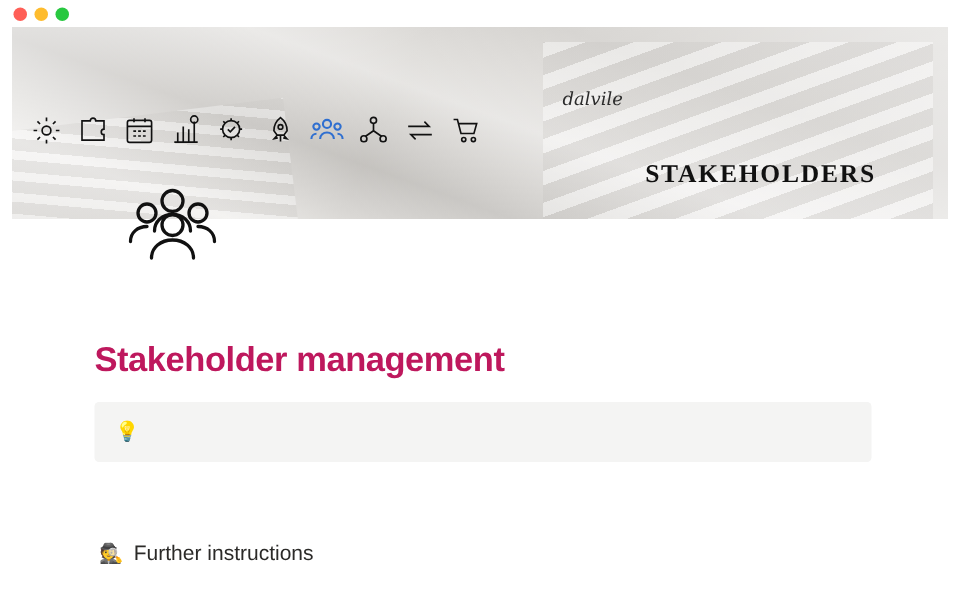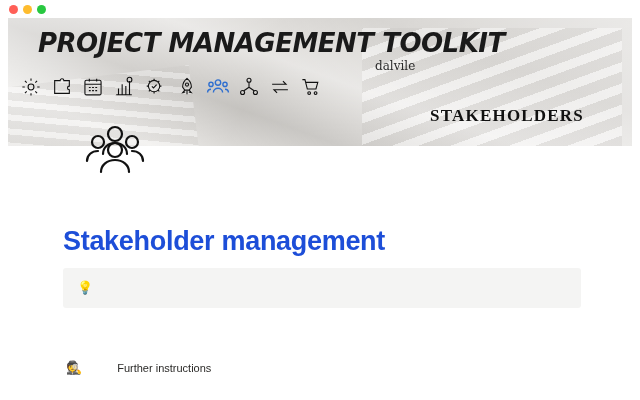--- a/index.html
+++ b/index.html
@@ -118,20 +118,21 @@
     font-size: 26px;
     letter-spacing: -0.5px;
     color: #1a1a1a;
     white-space: nowrap;
   }
   .cover-script {
     position: absolute;
     left: 367px;
     top: 41px;
     font-family: "DejaVu Serif", serif;
+    font-style: italic;
     font-size: 12px;
     color: #2b2b2b;
   }
   .icon-strip {
     position: absolute;
     left: 8px;
     top: 52px;
     width: 310px;
     height: 34px;
     display: flex;
@@ -172,23 +173,23 @@
     top: 150px;
     left: 8px;
     width: 624px;
     height: 232px;
     background: #ffffff;
   }
   .page-title {
     position: absolute;
     left: 55px;
     top: 58px;
-    font-size: 27px;
+    font-size: 23px;
     font-weight: bold;
-    color: #1d4ed8;
+    color: #be185d;
     letter-spacing: -0.3px;
   }
   .callout {
     position: absolute;
     left: 55px;
     top: 100px;
     width: 518px;
     background: #f4f4f3;
     border-radius: 3px;
     padding: 12px 14px 12px 14px;
@@ -210,42 +211,40 @@
   .further {
     position: absolute;
     left: 58px;
     top: 192px;
     display: flex;
     align-items: center;
     gap: 7px;
   }
   .further-emoji { font-size: 13px; }
   .further-label {
-    font-size: 11px;
+    font-size: 14px;
     color: #2b2a28;
-    margin-left: 28px;
   }
 </style>
 </head>
 <body>
 
 <div class="window">
 
   <div class="titlebar">
     <span class="dot red"></span>
     <span class="dot yellow"></span>
     <span class="dot green"></span>
   </div>
 
   <div class="page">
 
     <div class="cover">
       <div class="cover-photo"></div>
 
-      <div class="cover-title">PROJECT MANAGEMENT TOOLKIT</div>
       <div class="cover-script">dalvile</div>
 
       <div class="icon-strip">
         <span class="strip-icon">
           <svg width="22" height="22" viewBox="0 0 24 24" fill="none" stroke="currentColor" stroke-width="1.2">
             <circle cx="12" cy="12" r="3.2"></circle>
             <path d="M12 2.6v2.6M12 18.8v2.6M2.6 12h2.6M18.8 12h2.6M5.4 5.4l1.9 1.9M16.7 16.7l1.9 1.9M18.6 5.4l-1.9 1.9M7.3 16.7l-1.9 1.9"></path>
           </svg>
         </span>
         <span class="strip-icon">

